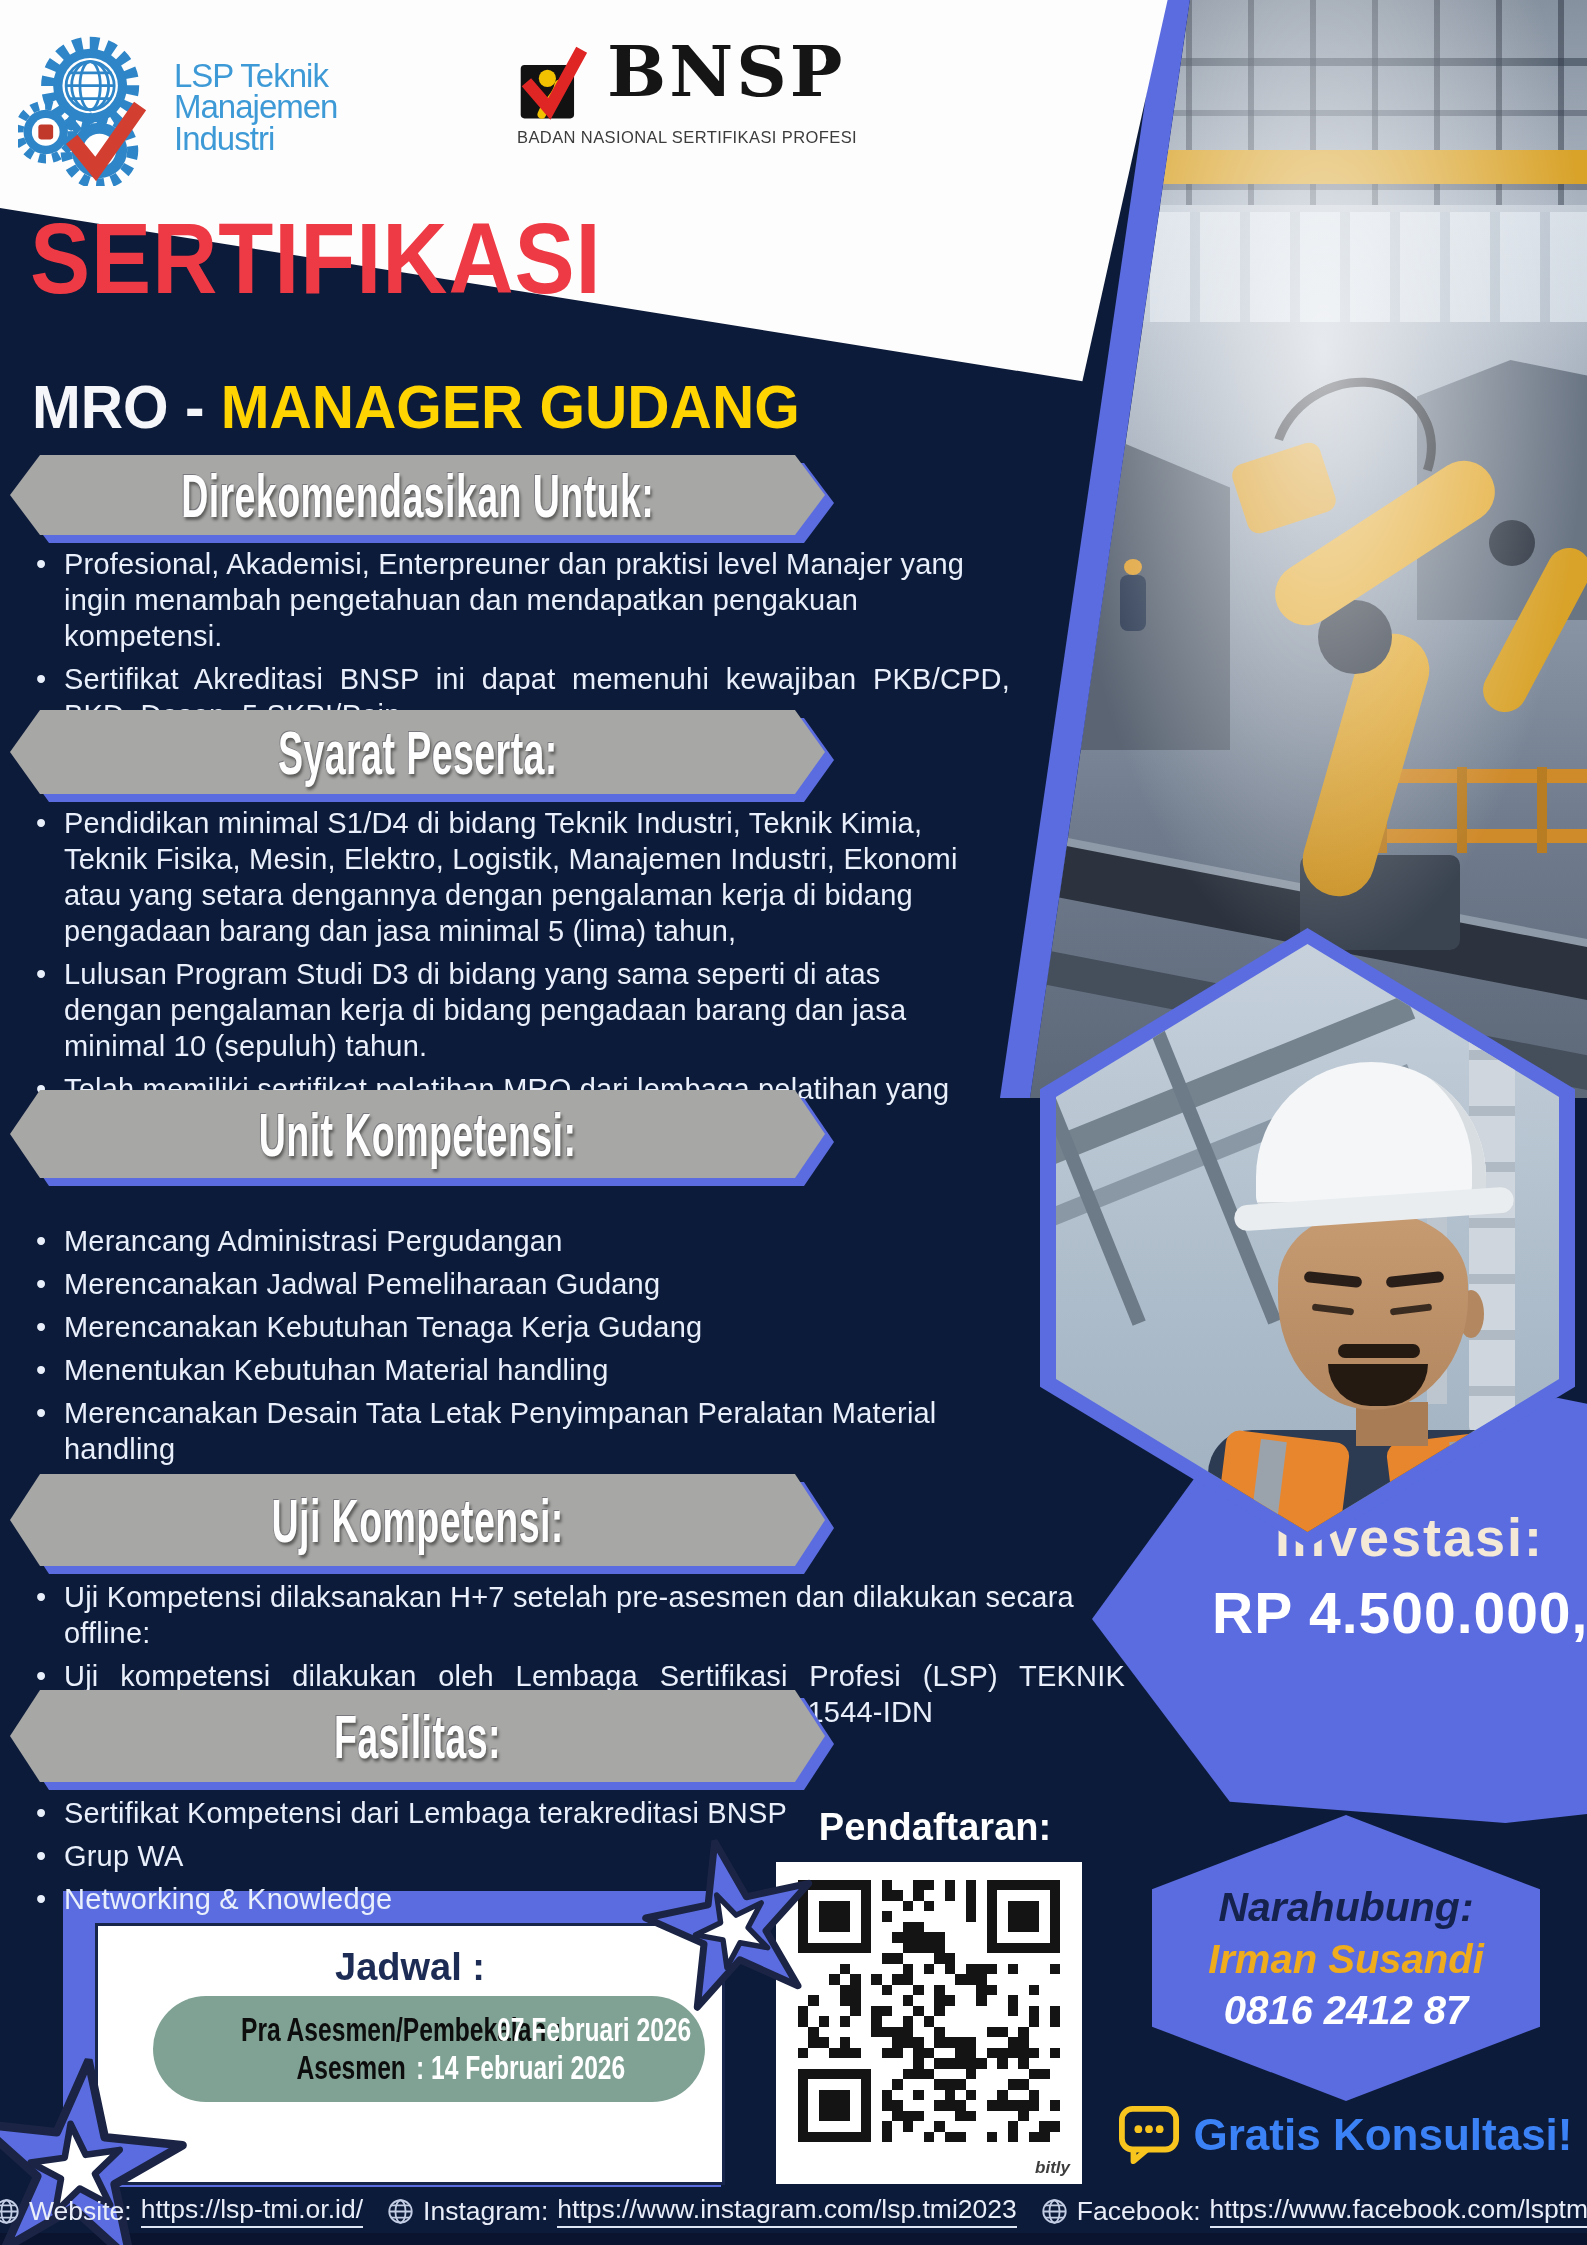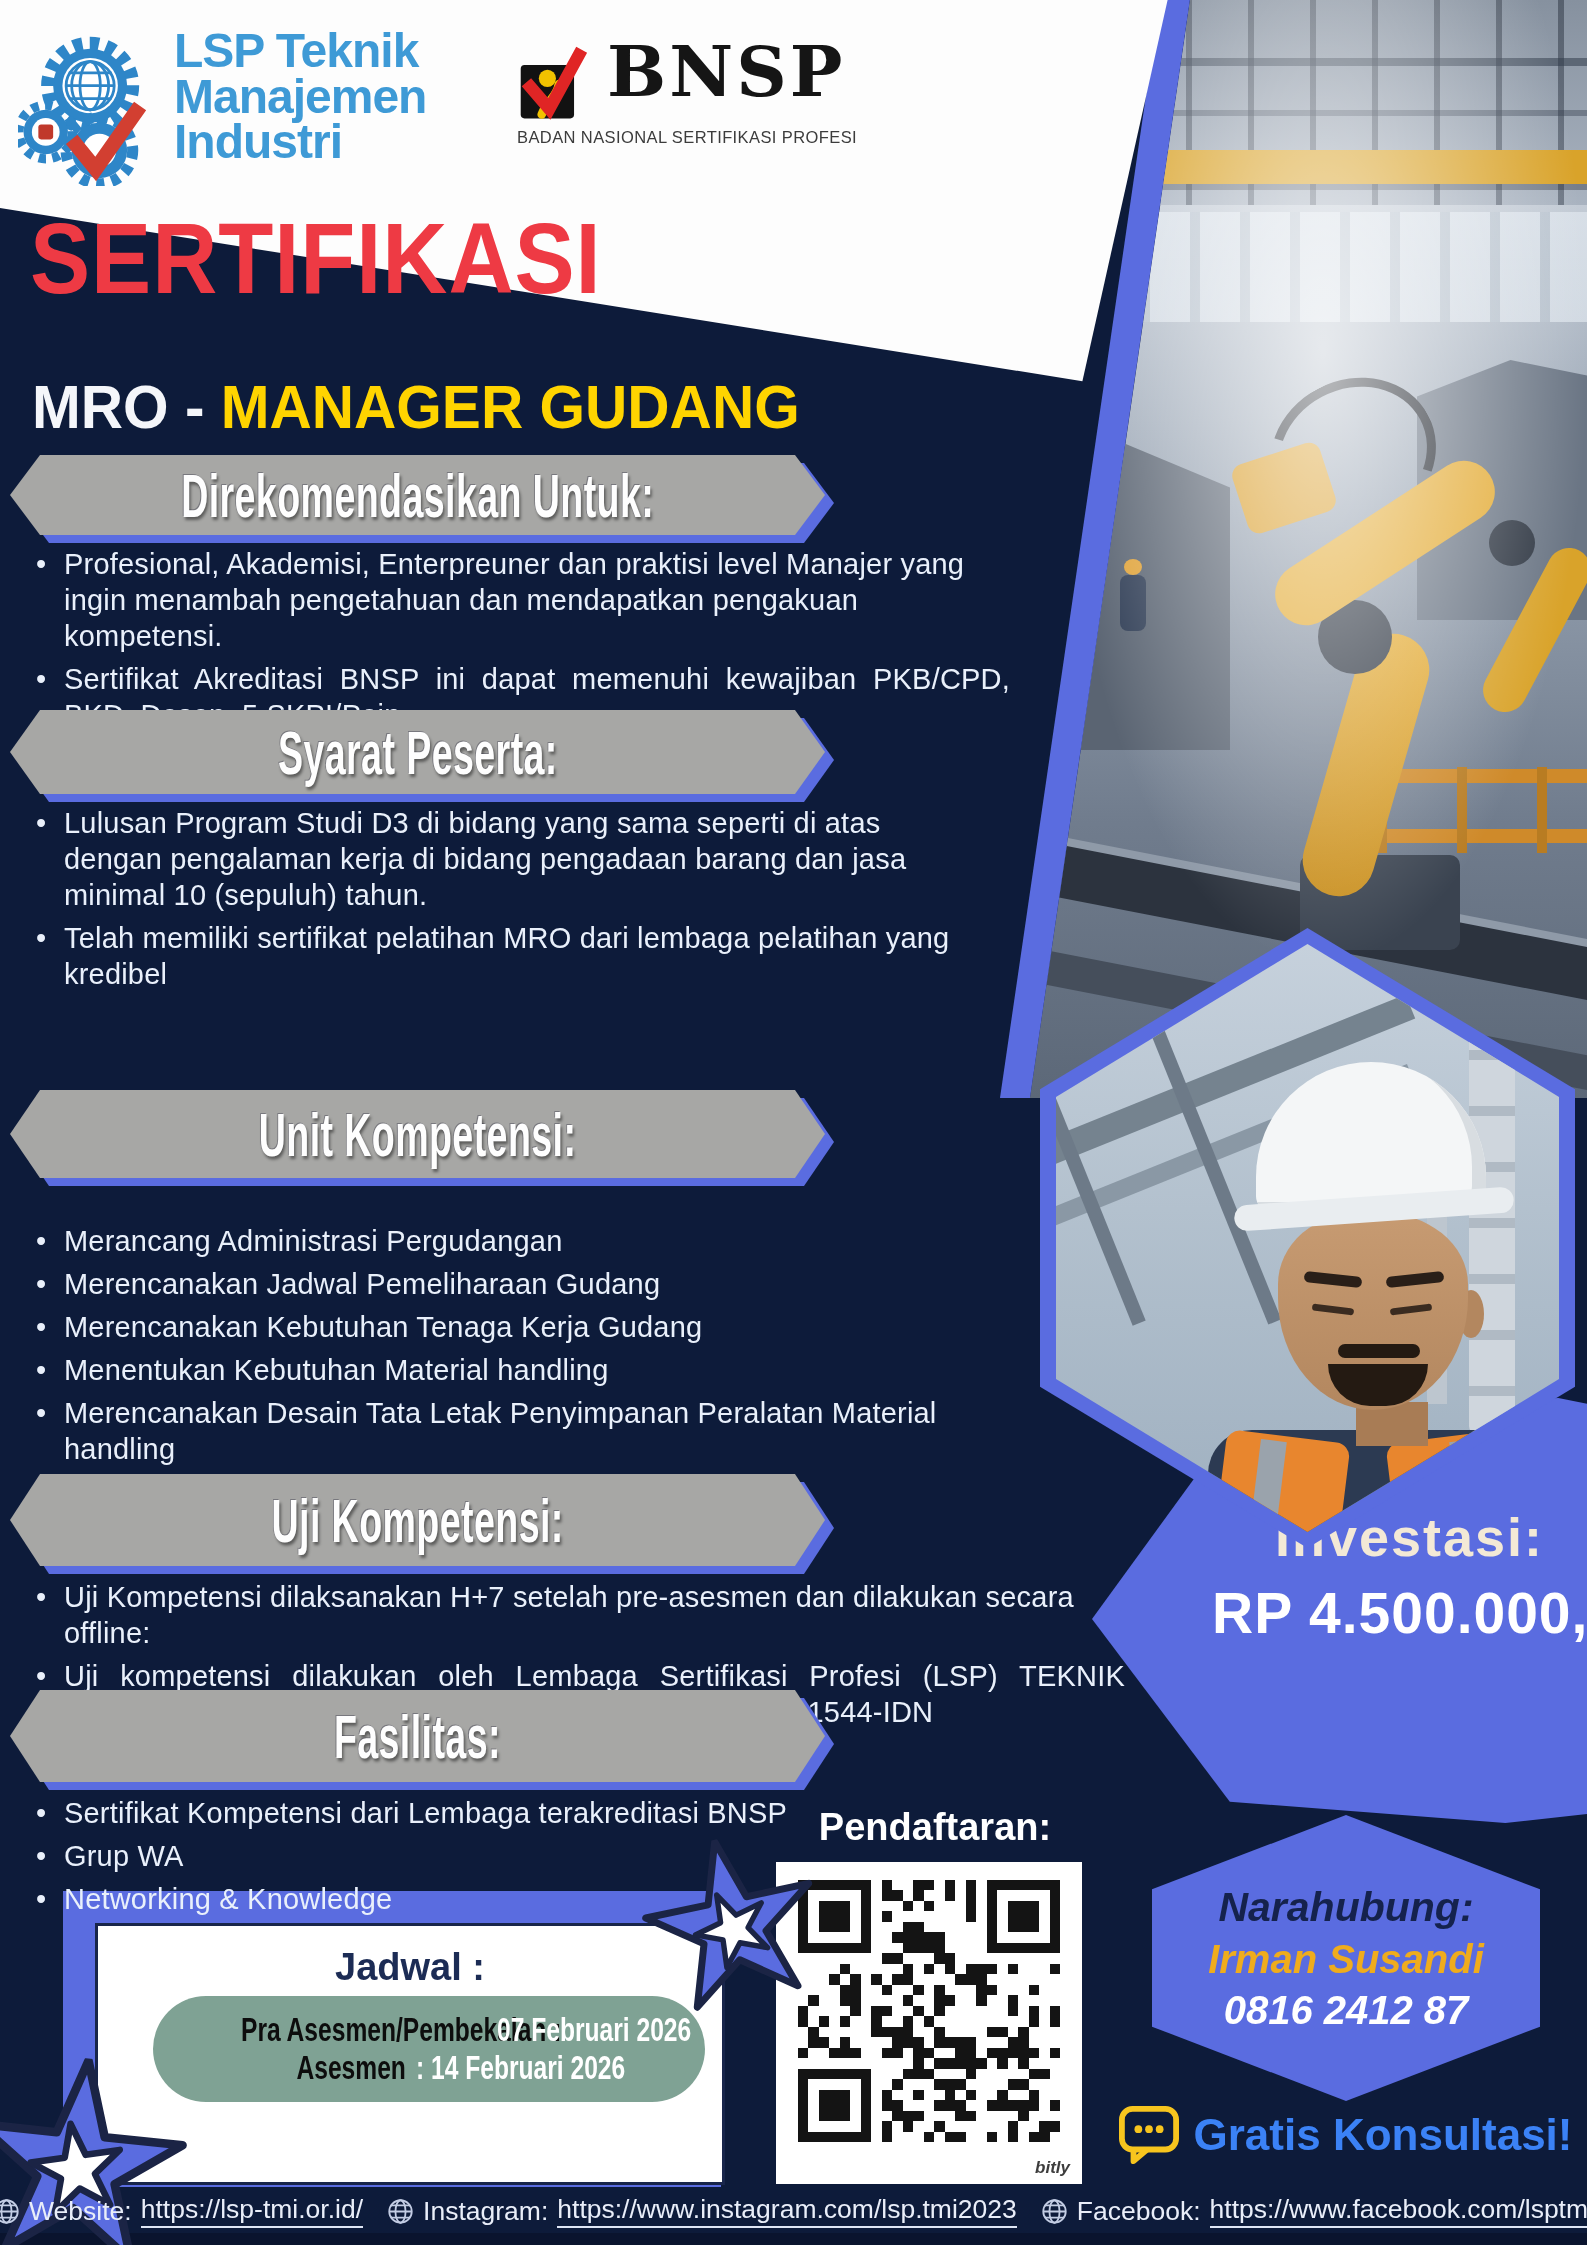--- a/index.html
+++ b/index.html
@@ -53,21 +53,21 @@
     background:radial-gradient(ellipse at 55% 32%,rgba(255,255,255,.7),transparent 58%)}
 
   
   .band{left:1000px;top:0;width:300px;height:1098px;background:var(--peri);z-index:2;
     clip-path:polygon(53.3% 0,63.3% 0,10% 100%,0 100%)}
 
   
   .white-hd{left:0;top:0;width:1200px;height:400px;background:#fdfdfd;z-index:3;
     clip-path:polygon(0 0,97.3% 0,90.2% 95.3%,0 52%)}
   .lsp-logo{left:18px;top:28px;width:420px;height:190px;z-index:4;display:flex;gap:8px}
-  .lsp-text{font-weight:700;font-size:48px;line-height:.95;letter-spacing:-1px;color:#3e9ad6}
+  .lsp-text{margin-top:32px;font-weight:400;font-size:33px;line-height:.95;letter-spacing:-1px;color:#3e9ad6}
   .bnsp-logo{left:515px;top:42px;width:390px;height:130px;z-index:4}
   .bnsp-name{position:absolute;left:92px;top:-12px;font-family:"DejaVu Serif","Liberation Serif",serif;
     font-weight:700;font-size:70px;color:#151515;letter-spacing:3px}
   .bnsp-sub{position:absolute;left:2px;top:86px;font-size:16.5px;color:#3c3c3c;letter-spacing:.4px;white-space:nowrap}
 
   
   .t1{left:30px;top:200px;z-index:4;font-size:97px;font-weight:700;letter-spacing:1px;color:var(--red);
       transform:scale(.93,1.04);transform-origin:left top;white-space:nowrap}
   .t2{left:32px;top:372px;z-index:4;font-size:61px;font-weight:700;letter-spacing:0;white-space:nowrap;
       transform:scale(.96,1);transform-origin:left top}
@@ -268,20 +268,21 @@
     <li>Profesional, Akademisi, Enterpreuner dan praktisi level Manajer yang ingin menambah pengetahuan dan mendapatkan pengakuan kompetensi.</li>
     <li>Sertifikat Akreditasi BNSP ini dapat memenuhi kewajiban PKB/CPD, BKD–Dosen, 5 SKPI/Poin.</li>
   </ul>
 
 <div class="banner" style="top:710px;height:84px">
   <div class="banner-shape">
       <span class="banner-label">Syarat Peserta:</span>
     </div>
 </div>
 <ul class="bullets list-syarat">
+    <li>Pendidikan minimal S1/D4 di bidang Teknik Industri, Teknik Kimia, Teknik Fisika, Mesin, Elektro, Logistik, Manajemen Industri, Ekonomi atau yang setara dengannya dengan pengalaman kerja di bidang pengadaan barang dan jasa minimal 5 (lima) tahun,</li>
     <li>Lulusan Program Studi D3 di bidang yang sama seperti di atas dengan pengalaman kerja di bidang pengadaan barang dan jasa minimal 10 (sepuluh) tahun.</li>
     <li>Telah memiliki sertifikat pelatihan MRO dari lembaga pelatihan yang kredibel</li>
   </ul>
 
 <div class="banner" style="top:1090px;height:88px">
   <div class="banner-shape">
       <span class="banner-label">Unit Kompetensi:</span>
     </div>
 </div>
 <ul class="bullets list-unit">

